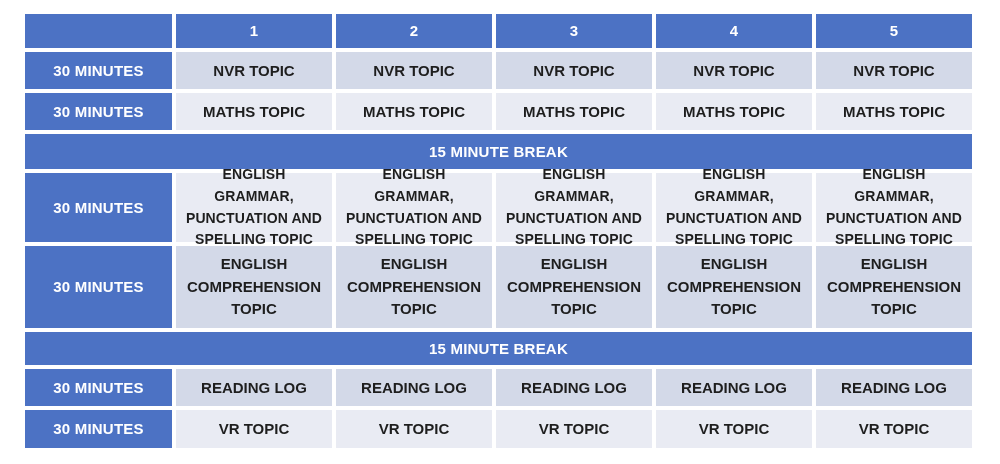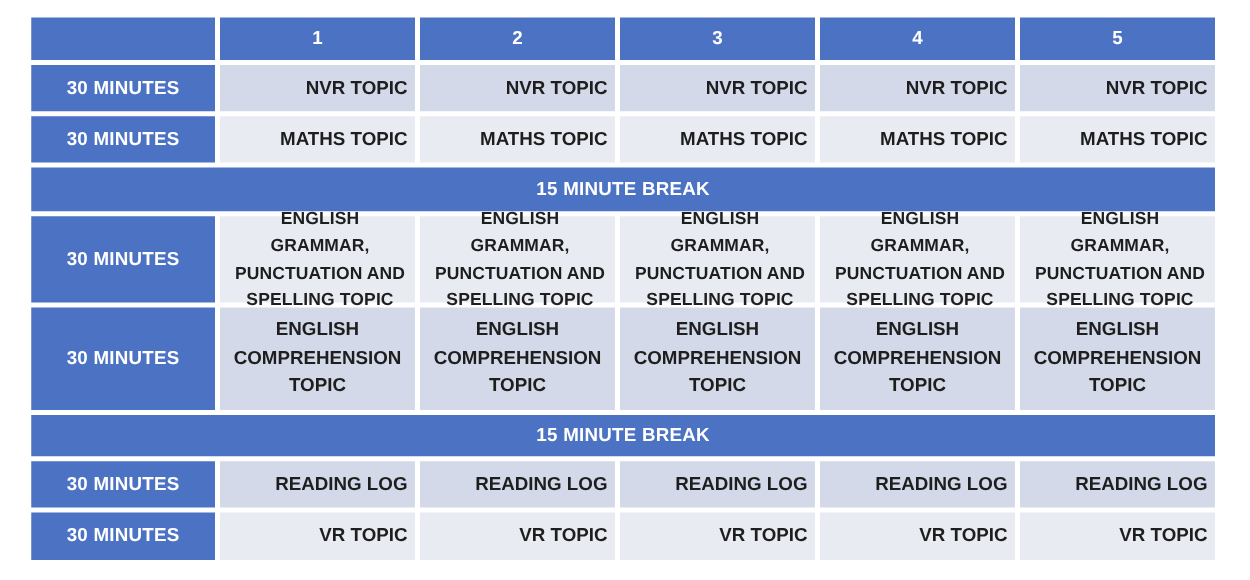--- a/index.html
+++ b/index.html
@@ -24,21 +24,21 @@
     display:flex;align-items:center;justify-content:center;
     text-align:center;line-height:1.2;
   }
   .blue{
     background:var(--accent);color:#ffffff;
     font-weight:700;font-size:15px;letter-spacing:.2px;
   }
   .break-row{grid-column:1 / -1;}
   .band-dark{background:var(--band-dark);}
   .band-light{background:var(--band-light);}
-  .topic{color:var(--ink);font-weight:600;font-size:15px;padding:2px 6px;justify-content:flex-end;}
+  .topic{color:var(--ink);font-weight:600;font-size:15px;padding:2px 6px;}
   .topic .inner{max-width:150px;}
   .topic-small{font-size:14px;line-height:1.55;letter-spacing:.1px;}
   .topic-small .inner{max-width:140px;}
   .topic-tall{line-height:1.5;}
 </style>
 </head>
 <body>
 
 <div class="timetable">
 

